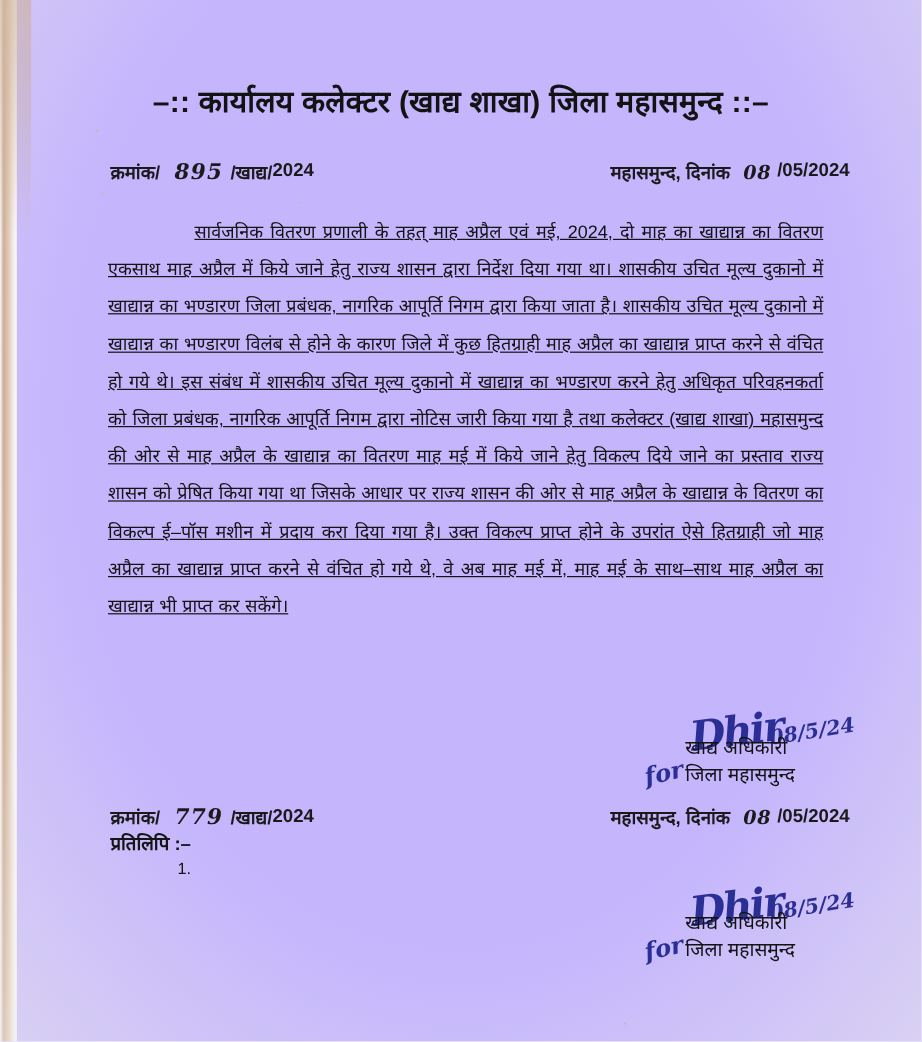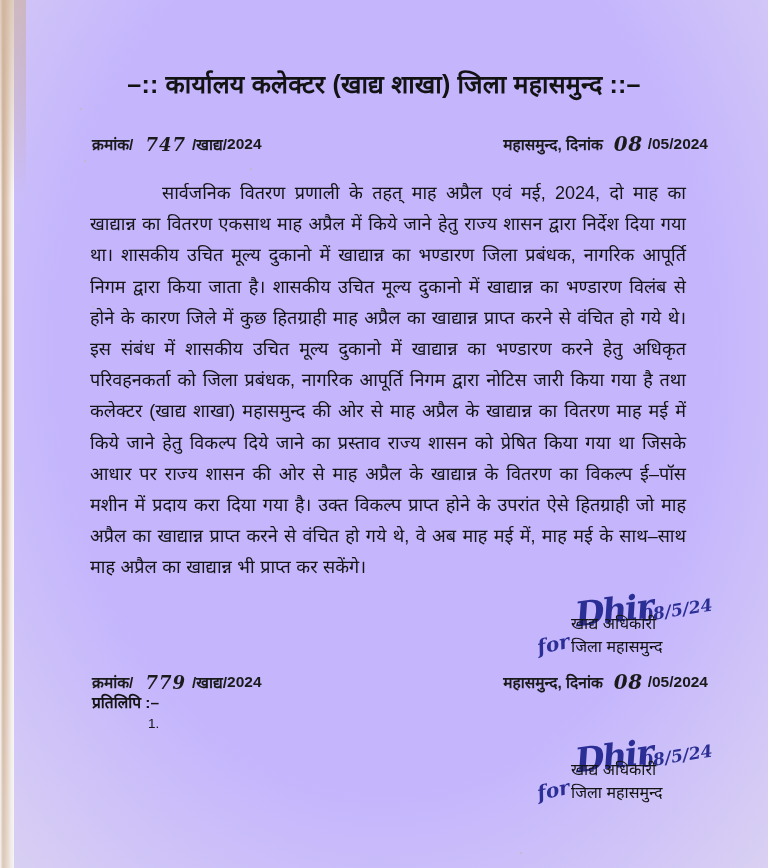--- a/index.html
+++ b/index.html
@@ -91,40 +91,41 @@
     font-weight: 700;
     font-size: 18px;
     color: #1b1b1b;
     padding: 0 6px;
     letter-spacing: 1px;
   }
   .hw-date {
     font-family: "DejaVu Serif", "Liberation Serif", serif;
     font-style: italic;
     font-weight: 700;
-    font-size: 20px;
+    font-size: 16px;
     padding: 0 5px 0 8px;
     letter-spacing: .5px;
   }
   .ref-right .city { margin-right: 3px; }
 
   
   .body-text {
     position: absolute;
     left: 90px;
     top: 178px;
     width: 596px;
-    font-size: 18px;
+    font-size: 15px;
     line-height: 31.2px;
     text-align: justify;
     text-justify: inter-word;
     text-indent: 72px;
     font-weight: 400;
     color: #141414;
     word-spacing: .5px;
+    text-decoration: underline;
   }
 
   
   .sign-block {
     position: absolute;
     width: 230px;
     text-align: left;
   }
   .sign-ink {
     position: absolute;
@@ -196,21 +197,21 @@
   <div class="scan-noise" style="left:250px;top:168px;"></div>
   <div class="scan-noise" style="left:92px;top:306px;"></div>
   <div class="scan-noise" style="left:520px;top:852px;"></div>
 
   <div class="doc-title">–:: कार्यालय कलेक्टर (खाद्य शाखा) जिला महासमुन्द ::–</div>
 
 
   <div class="ref-row" style="top:132px;">
     <div class="ref-left">
       <span class="lbl">क्रमांक/</span>
-      <span class="handwrite">747</span>
+      <span class="handwrite">895</span>
       <span>/खाद्य/</span>
       <span>2024</span>
     </div>
     <div class="ref-right">
       <span class="city">महासमुन्द, दिनांक</span>
       <span class="hw-date">08</span>
       <span>/05/2024</span>
     </div>
   </div>
 

